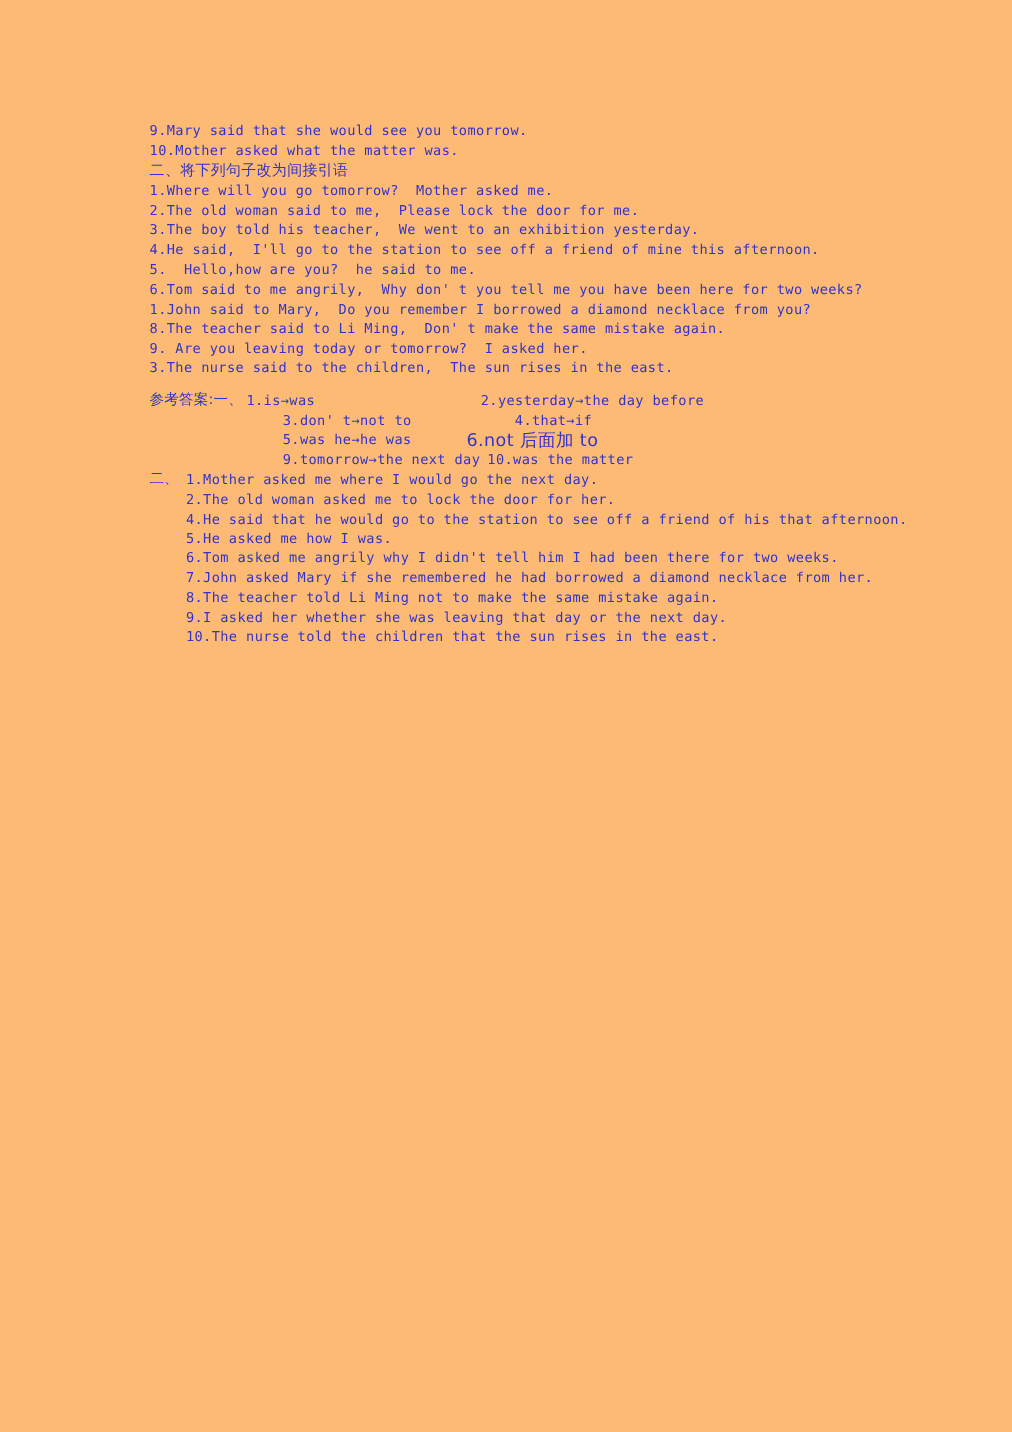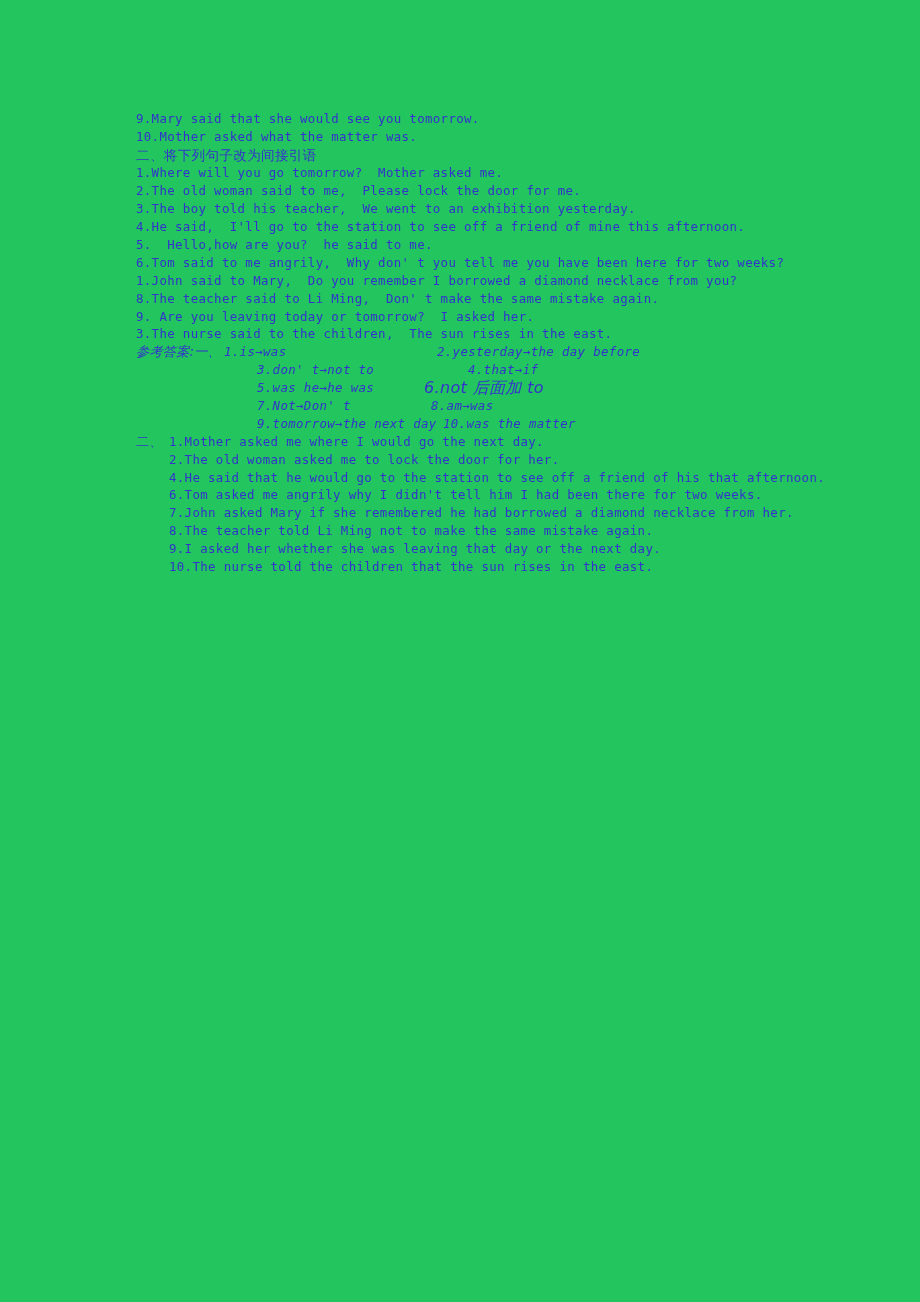--- a/index.html
+++ b/index.html
@@ -14,21 +14,21 @@
     position: relative;
     font-family: "Liberation Serif", "DejaVu Serif", serif;
     overflow: hidden;
   }
   #page {
     position: absolute;
     left: 0;
     top: 0;
     width: 920px;
     height: 1302px;
-    background: #22c55e;
+    background: #fdba74;
   }
   .doc-body {
     position: absolute;
     left: 136px;
     top: 110px;
     width: 700px;
   }
   
   .line {
     color: #3333cc;
@@ -43,22 +43,21 @@
     color: #3333cc;
     font-family: "DejaVu Sans", "Liberation Sans", sans-serif;
     font-size: 13.6px;
     line-height: 18.6px;
     height: 18.6px;
     white-space: pre;
     letter-spacing: 0.3px;
   }
   
   .answer-key {
-    margin-top: 0px;
-    font-style: italic;
+    margin-top: 12px;
   }
   .ak-row {
     position: relative;
     height: 17.9px;
     line-height: 17.9px;
     color: #3333cc;
     white-space: pre;
     font-family: "DejaVu Sans Mono", "Liberation Mono", monospace;
     font-size: 12.4px;
     letter-spacing: 0.35px;
@@ -154,39 +153,36 @@
       <div class="ak-row">
         <span class="ak-col-l" style="left:121px;">3.don' t→not to</span>
         <span class="ak-col-r" style="left:332px;text-align:right;">4.that→if</span>
       </div>
 
       <div class="ak-row">
         <span class="ak-col-l" style="left:121px;text-align:right;">5.was he→he was</span>
         <span class="ak-col-r cnfrag" style="left:288px;">6.not 后面加 to</span>
       </div>
 
-      <div class="ak-row">
-        <span class="ak-col-l" style="left:121px;">7.Not→Don' t</span>
-        <span class="ak-col-r" style="left:295px;">8.am→was</span>
-      </div>
 
       <div class="ak-row">
         <span class="ak-col-l" style="left:121px;">9.tomorrow→the next day</span>
         <span class="ak-col-r" style="left:307px;">10.was the matter</span>
       </div>
 
     </div>
 
     <div class="ans2">
       <div class="ans2-head">
         <span class="ans2-mark">二、</span>
         <div class="ans2-item first">1.Mother asked me where I would go the next day.</div>
       </div>
       <div class="ans2-item">2.The old woman asked me to lock the door for her.</div>
       <div class="ans2-item">4.He said that he would go to the station to see off a friend of his that afternoon.</div>
+      <div class="ans2-item">5.He asked me how I was.</div>
       <div class="ans2-item">6.Tom asked me angrily why I didn't tell him I had been there for two weeks.</div>
       <div class="ans2-item">7.John asked Mary if she remembered he had borrowed a diamond necklace from her.</div>
       <div class="ans2-item">8.The teacher told Li Ming not to make the same mistake again.</div>
       <div class="ans2-item">9.I asked her whether she was leaving that day or the next day.</div>
       <div class="ans2-item">10.The nurse told the children that the sun rises in the east.</div>
     </div>
 
   </div>
 </div>
 

